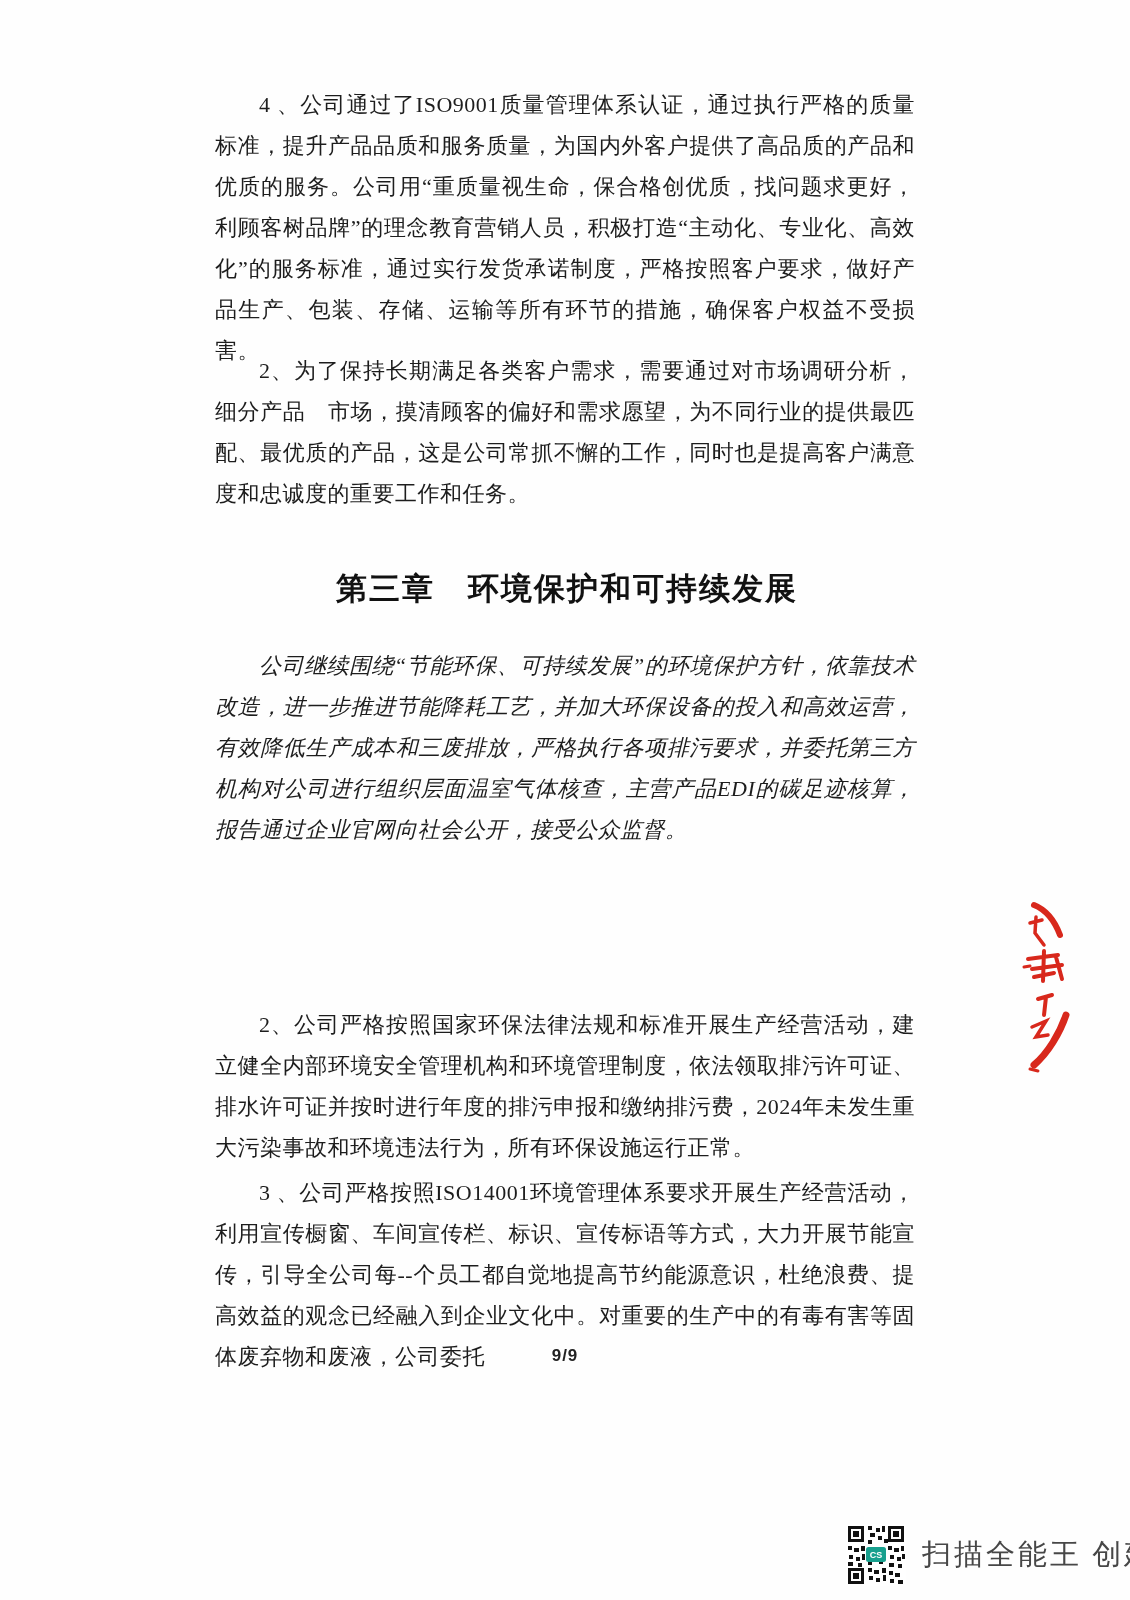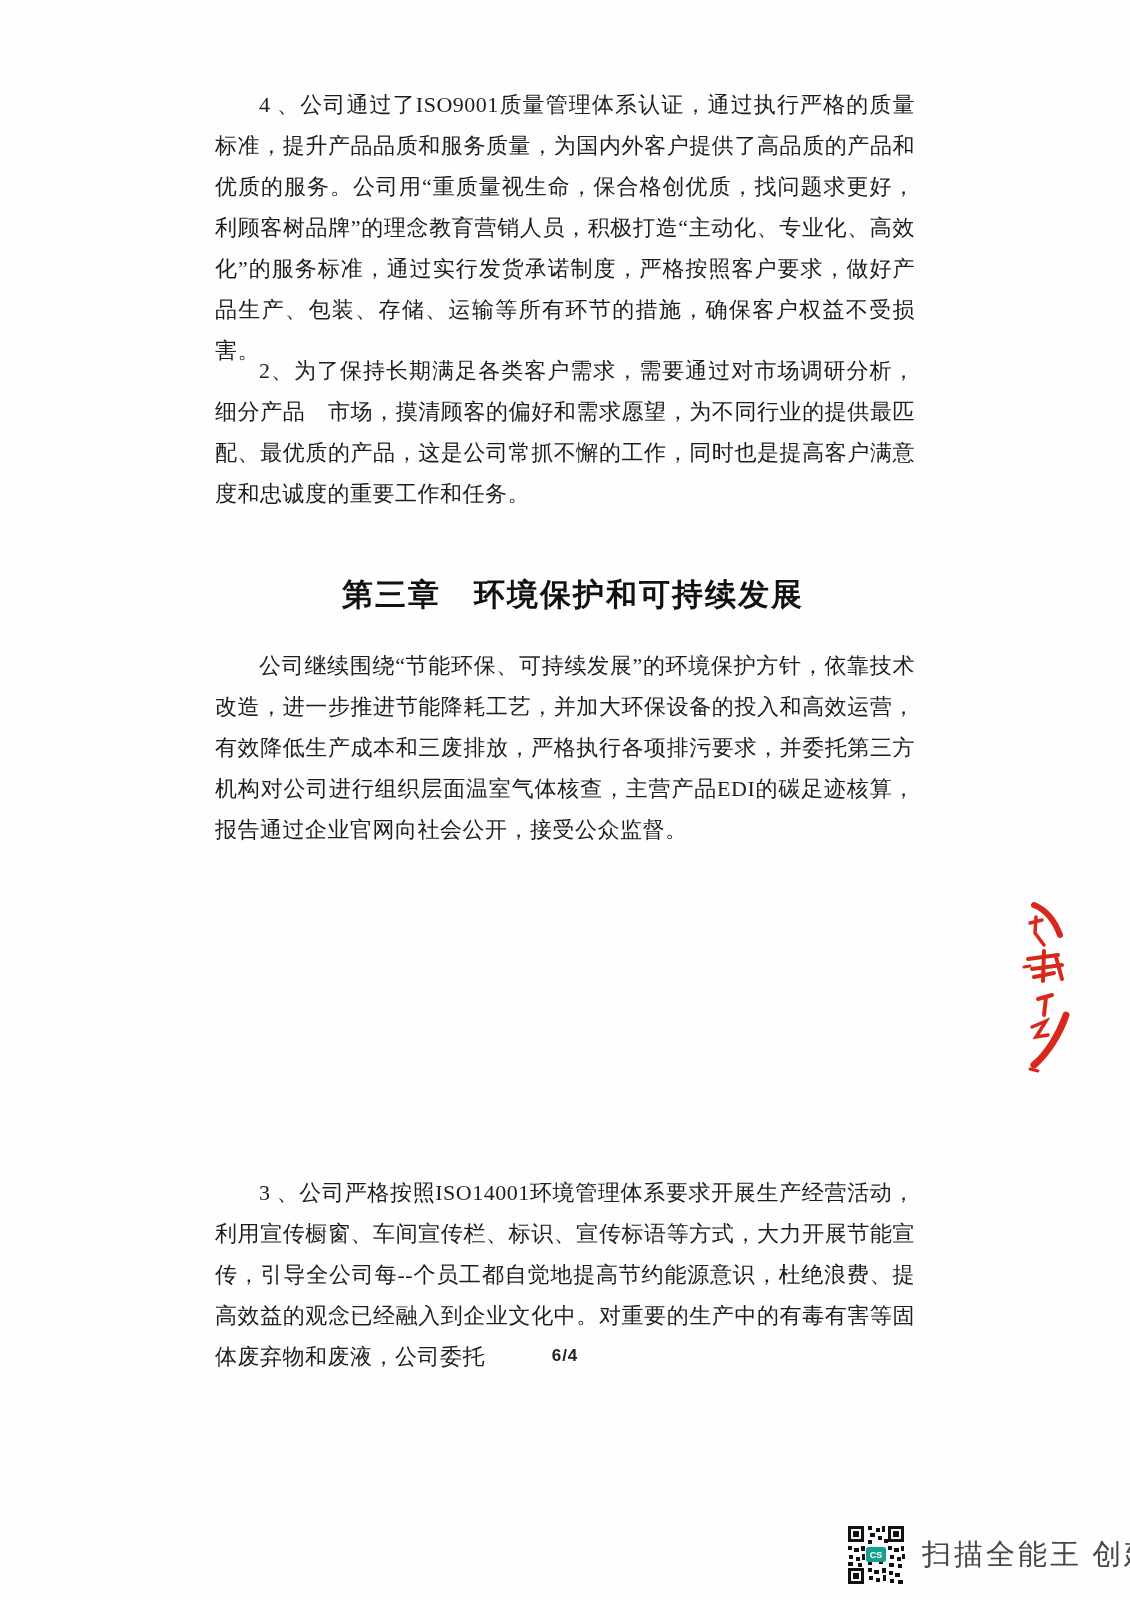--- a/index.html
+++ b/index.html
@@ -25,21 +25,21 @@
   }
   .chapter-title{
     position:absolute;
     left:215px;width:700px;
     top:566px;
     text-align:center;
     font-size:31px;
     font-weight:bold;
     letter-spacing:2px;
     color:#111;
-    margin:8px;
+    margin:2px;
   }
   .page-number{
     position:absolute;
     left:215px;width:700px;
     top:1346px;
     text-align:center;
     font-size:17px;
     font-weight:bold;
     letter-spacing:1px;
     color:#222;
@@ -74,27 +74,28 @@
 <body>
 
 <div class="page">
 
   <p class="body-text" style="top:84px;">4 、公司通过了ISO9001质量管理体系认证，通过执行严格的质量标准，提升产品品质和服务质量，为国内外客户提供了高品质的产品和优质的服务。公司用“重质量视生命，保合格创优质，找问题求更好，利顾客树品牌”的理念教育营销人员，积极打造“主动化、专业化、高效化”的服务标准，通过实行发货承诺制度，严格按照客户要求，做好产品生产、包装、存储、运输等所有环节的措施，确保客户权益不受损害。</p>
 
   <p class="body-text" style="top:350px;">2、为了保持长期满足各类客户需求，需要通过对市场调研分析，细分产品　市场，摸清顾客的偏好和需求愿望，为不同行业的提供最匹配、最优质的产品，这是公司常抓不懈的工作，同时也是提高客户满意度和忠诚度的重要工作和任务。</p>
 
   <h1 class="chapter-title">第三章　环境保护和可持续发展</h1>
 
-  <p class="body-text" style="top:645px;">公司继续围绕“节能环保、可持续发展”的环境保护方针，依靠技术改造，进一步推进节能降耗工艺，并加大环保设备的投入和高效运营，有效降低生产成本和三废排放，严格执行各项排污要求，并委托第三方机构对公司进行组织层面温室气体核查，主营产品EDI的碳足迹核算，报告通过企业官网向社会公开，接受公众监督。</p>
+  <p class="body-text" style="top:645px;font-style:italic;">公司继续围绕“节能环保、可持续发展”的环境保护方针，依靠技术改造，进一步推进节能降耗工艺，并加大环保设备的投入和高效运营，有效降低生产成本和三废排放，严格执行各项排污要求，并委托第三方机构对公司进行组织层面温室气体核查，主营产品EDI的碳足迹核算，报告通过企业官网向社会公开，接受公众监督。</p>
 
 
+  <p class="body-text" style="top:1004px;">2、公司严格按照国家环保法律法规和标准开展生产经营活动，建立健全内部环境安全管理机构和环境管理制度，依法领取排污许可证、排水许可证并按时进行年度的排污申报和缴纳排污费，2024年未发生重大污染事故和环境违法行为，所有环保设施运行正常。</p>
 
   <p class="body-text" style="top:1172px;">3 、公司严格按照ISO14001环境管理体系要求开展生产经营活动，利用宣传橱窗、车间宣传栏、标识、宣传标语等方式，大力开展节能宣传，引导全公司每--个员工都自觉地提高节约能源意识，杜绝浪费、提高效益的观念已经融入到企业文化中。对重要的生产中的有毒有害等固体废弃物和废液，公司委托</p>
 
-  <p class="page-number">6/4</p>
+  <p class="page-number">9/9</p>
 
   <svg class="red-signature" viewBox="0 0 54 182">
     <g fill="none" stroke="#d8281c" stroke-linecap="round">
       <path d="M16 12 C 26 16, 36 26, 42 42" stroke-width="6"></path>
       <path d="M12 30 L 24 27 M18 24 L 17 40 L 26 52" stroke-width="3.5"></path>
       <path d="M10 66 L 40 62 M14 76 L 44 72 M26 58 L 25 88 M16 84 L 36 80 M38 64 L 44 86" stroke-width="4"></path>
       <path d="M6 74 L 12 73" stroke-width="3"></path>
       <path d="M20 106 L 34 102 M28 104 L 26 122" stroke-width="4"></path>
       <path d="M14 134 L 28 128 L 18 144 L 30 142" stroke-width="3.5"></path>
       <path d="M48 122 C 42 140, 30 160, 16 172" stroke-width="7"></path>

